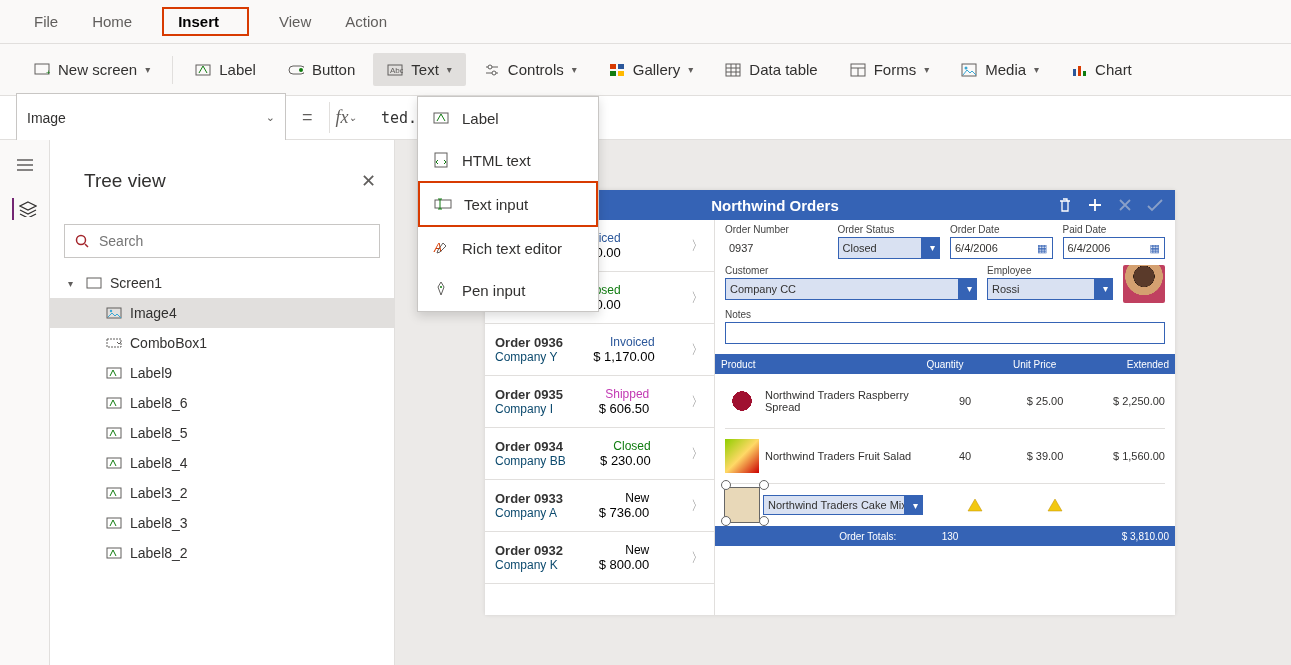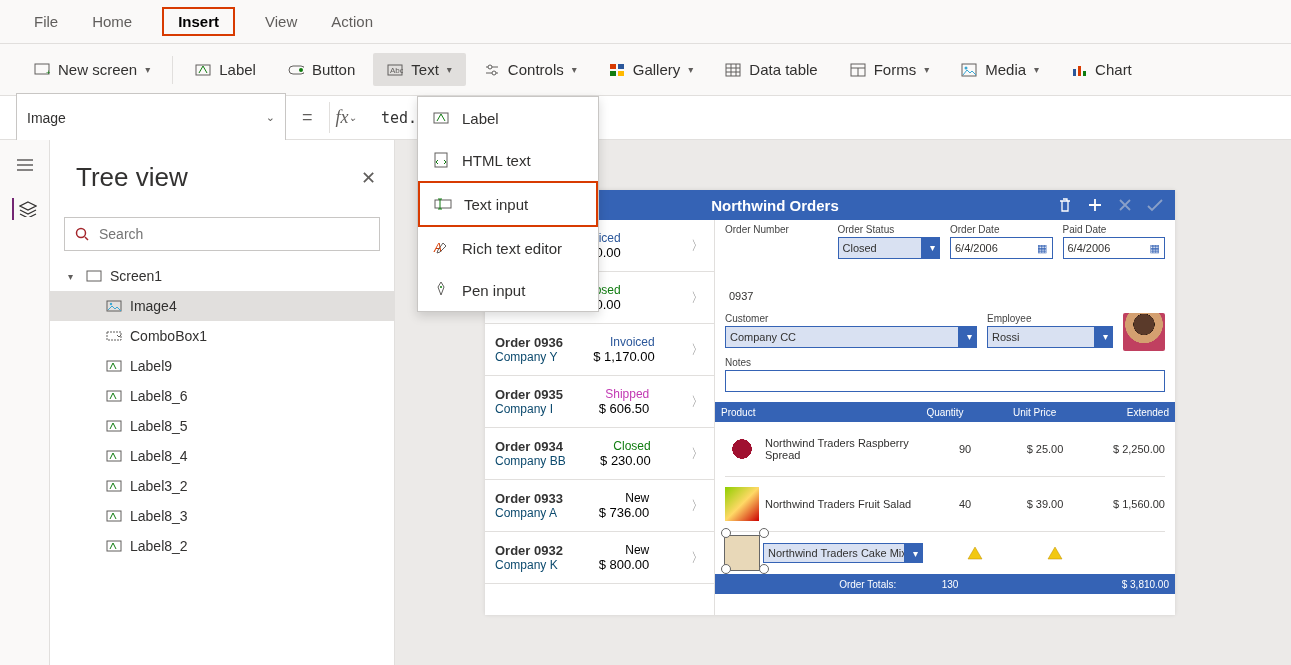--- a/index.html
+++ b/index.html
@@ -18,42 +18,42 @@
     --highlight-navy: #2b579a;
     --row-hover: #f3f2f1;
     --selected: #e1dfdd;
   }
   * { box-sizing: border-box; font-family: "Segoe UI", Arial, sans-serif; }
   body { margin:0; width:1291px; height:665px; background:var(--bg); color:var(--text); font-size:13px; overflow:hidden; position:relative;}
   
   .top-tabs { height:44px; display:flex; align-items:center; padding:0 30px; gap:26px; border-bottom:1px solid var(--border);}
   .top-tabs .tab { font-size:15px; color:#605e5c; padding:8px 4px; cursor:pointer;}
   .top-tabs .tab.active { color:#000; font-weight:600; border-bottom:3px solid var(--accent);}
-  .top-tabs .tab.boxed { border:2px solid var(--highlight-red); padding:4px 14px 4px 14px;}
+  .top-tabs .tab.boxed { border:2px solid var(--highlight-red); padding:4px 28px 4px 14px;}
   
   .ribbon { height:52px; display:flex; align-items:center; padding:0 20px; gap:4px; border-bottom:1px solid var(--border); background:var(--bg);}
   .ribbon .rbtn { display:flex; align-items:center; gap:8px; padding:8px 14px; font-size:15px; color:#323130; cursor:pointer; border-radius:2px;}
   .ribbon .rbtn .chev { font-size:10px; color:#605e5c;}
   .ribbon .rbtn.pressed { background:#e1dfdd;}
   .ribbon .ico { width:16px; height:16px; display:inline-flex; align-items:center; justify-content:center;}
   
   .formula { height:44px; display:flex; align-items:center; padding:6px 16px; gap:10px; background:var(--panel); border-bottom:1px solid var(--border);}
   .formula .prop { width:270px; height:50px; border:1px solid var(--border-dark); background:#fff; display:flex; align-items:center; padding:0 10px; justify-content:space-between; font-size:14px;}
   .formula .eq { font-size:18px; color:#605e5c; padding:0 6px;}
   .formula .fx { font-style:italic; font-family:"Segoe UI"; font-size:18px; color:#605e5c; padding:0 6px; border-left:1px solid var(--border); height:100%; display:flex; align-items:center;}
   .formula .expr { font-family:Consolas, monospace; font-size:15px; color:#333; padding-left:8px;}
   
   .main { display:flex; height:calc(100% - 44px - 52px - 44px); }
   .leftrail { width:50px; border-right:1px solid var(--border); background:var(--bg); display:flex; flex-direction:column; align-items:center; padding-top:14px; gap:22px;}
   .leftrail .railbtn { width:26px; height:22px; display:flex; align-items:center; justify-content:center; color:#605e5c; cursor:pointer;}
   .leftrail .railbtn.active { border-left:2px solid var(--accent); padding-left:4px;}
   
   .tree { width:345px; background:var(--panel); border-right:1px solid var(--border); display:flex; flex-direction:column;}
   .tree .hdr { display:flex; align-items:center; justify-content:space-between; padding:14px 18px 10px 18px;}
-  .tree .hdr h2 { margin:8px; font-size:26px; font-weight:400;}
+  .tree .hdr h2 { margin:16px; font-size:19px; font-weight:400;}
   .tree .hdr .close { font-size:18px; color:#605e5c; cursor:pointer;}
   .tree .search { margin:6px 14px 10px 14px; height:34px; border:1px solid var(--border-dark); display:flex; align-items:center; padding:0 10px; gap:8px;}
   .tree .search input { border:none; outline:none; flex:1; font-size:14px;}
   .tree .nodes { flex:1; overflow-y:auto; font-size:14px;}
   .tree .node { display:flex; align-items:center; gap:8px; padding:7px 10px 7px 20px; cursor:pointer;}
   .tree .node.lvl1 { padding-left:18px;}
   .tree .node.lvl2 { padding-left:56px;}
   .tree .node.selected { background:var(--selected);}
   .tree .expander { width:10px; font-size:10px; color:#605e5c;}
   .tree .nico { width:16px; height:14px; display:inline-flex; align-items:center; justify-content:center;}
@@ -477,21 +477,21 @@
                 <span class="status New">New</span>
         <span class="amount">$ 800.00</span>
               </div>
       <span class="chev">〉</span>
     </div>
           </div>
         <div class="detail">
           <div class="row">
             <div class="col">
                 <label>Order Number</label>
-              <div class="inp" style="border:none;margin-top:48px;">0937</div>
+              <div class="inp" style="border:none;">0937</div>
               </div>
             <div class="col">
                 <label>Order Status</label>
               <div class="inp filled sel">
                   <span>Closed</span>
                   <span class="selchev">▾</span>
                 </div>
               </div>
             <div class="col">
                 <label>Order Date</label>

